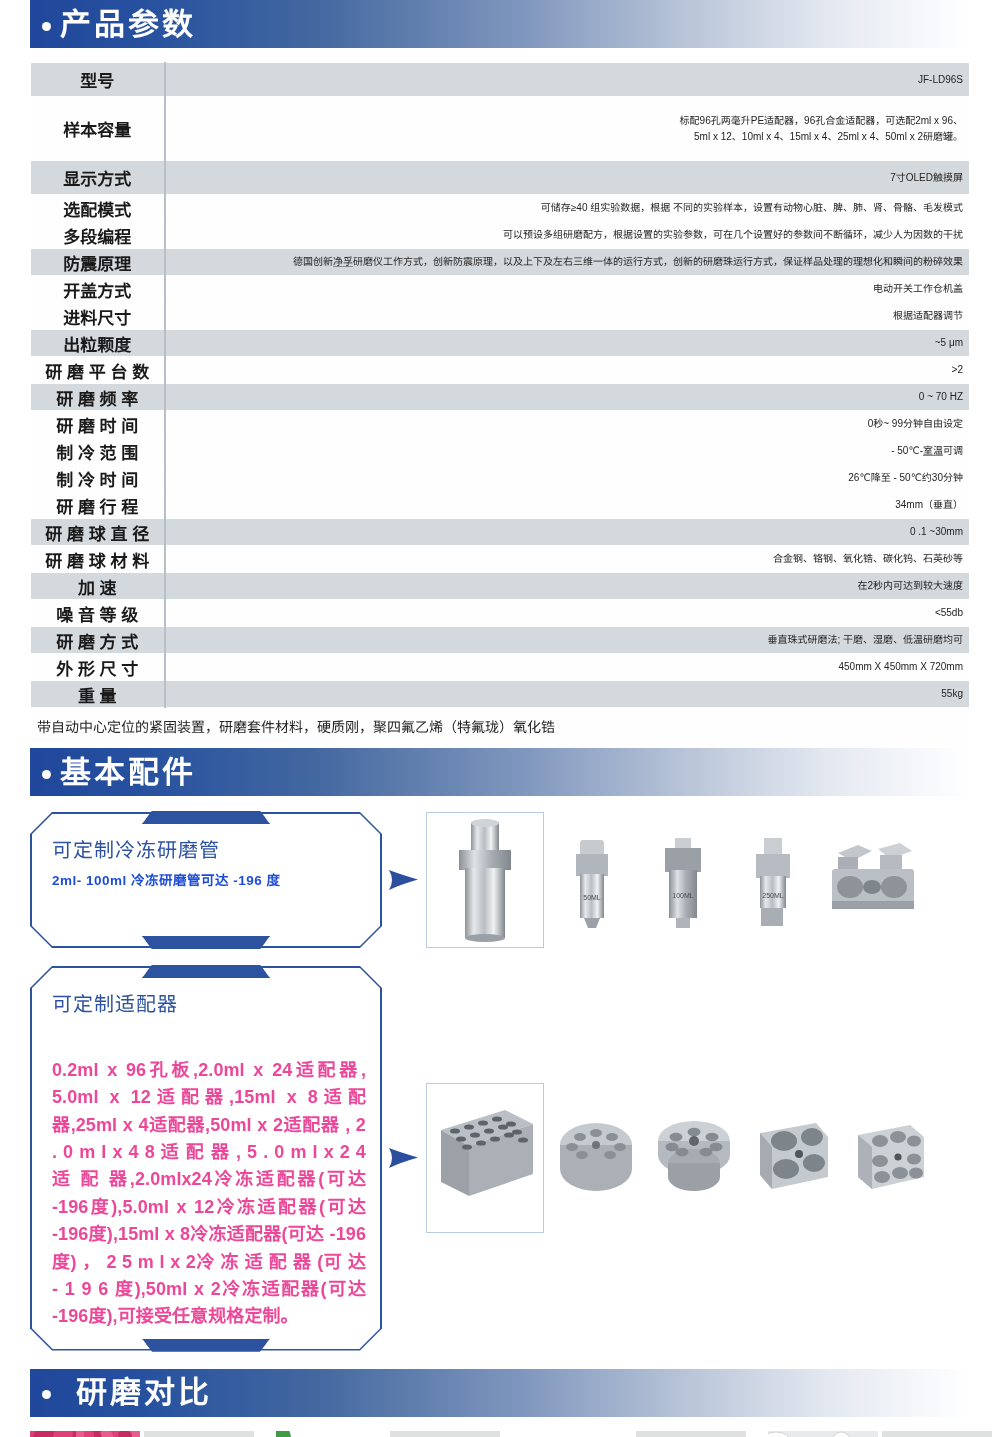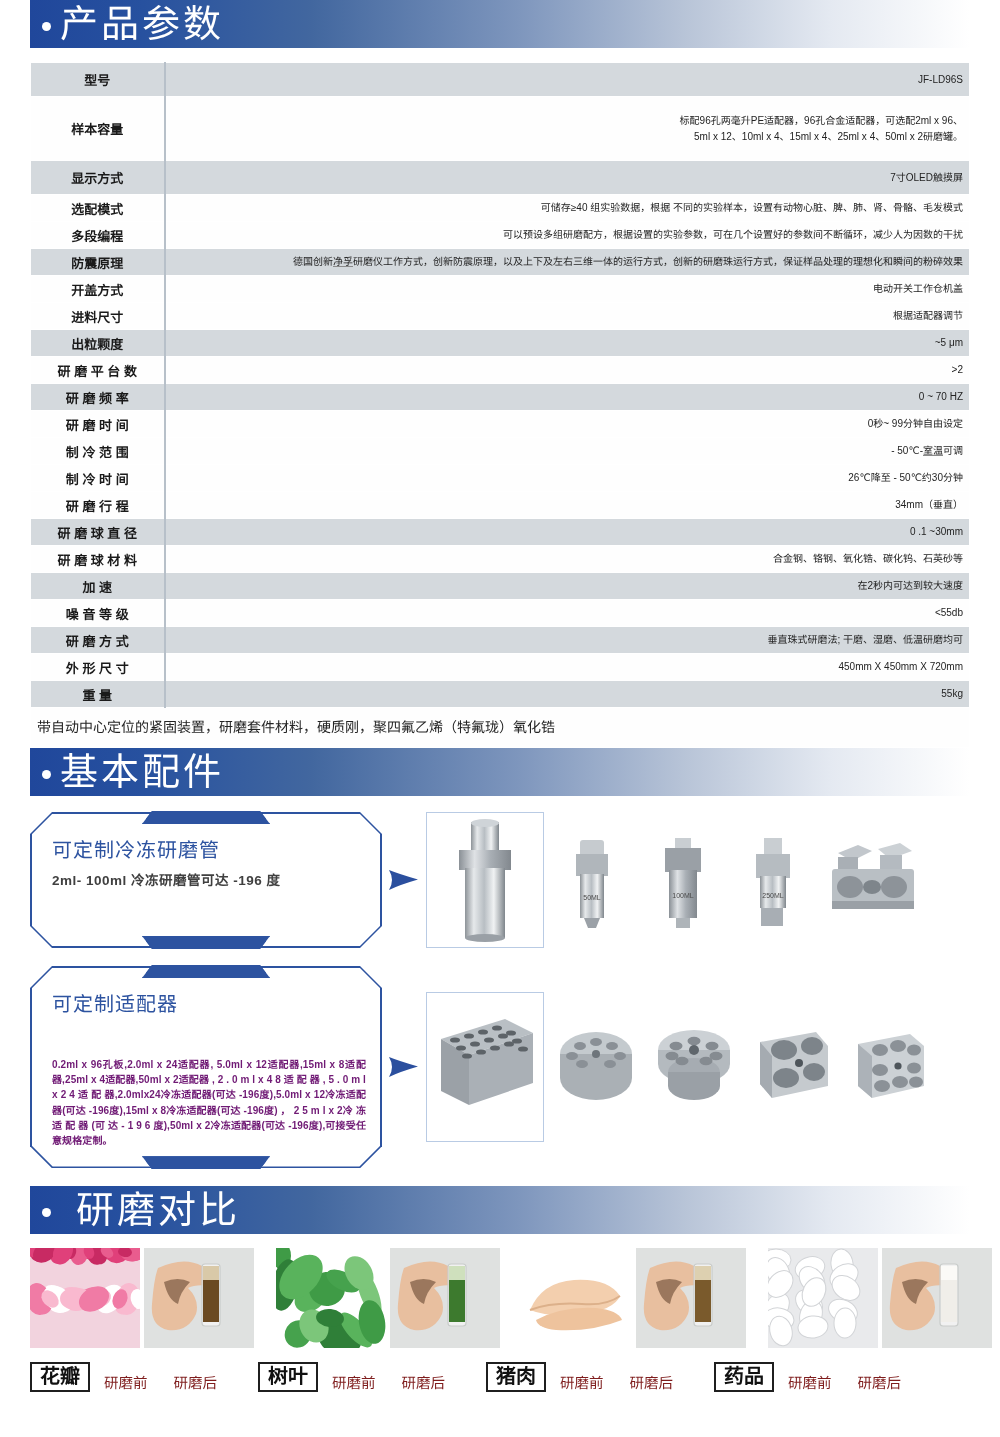--- a/index.html
+++ b/index.html
@@ -29,43 +29,43 @@
   .banner-dot {
     width: 9px; height: 9px;
     border-radius: 50%;
     background: #ffffff;
     margin-right: 9px;
     flex: 0 0 auto;
     margin-top: 4px;
   }
   .banner-title {
     color: #ffffff;
-    font-size: 38px;
-    font-weight: 400;
+    font-size: 31px;
+    font-weight: 700;
     letter-spacing: 3px;
     line-height: 1;
   }
 
   
   .spec-table {
     margin: 14px 30px 0 30px;
     width: 940px;
     border-collapse: collapse;
     table-layout: fixed;
   }
   .spec-table td {
     border: 1px solid #ffffff;
     padding: 0 6px;
     vertical-align: middle;
   }
   .spec-table tr { border-bottom: 1px solid #c3ccd4; }
   .spec-table .c-label {
     width: 134px;
     text-align: center;
-    font-size: 13px;
+    font-size: 17px;
     font-weight: 700;
     color: #1a1a1a;
     border-right: 2px solid #b7c0c9;
   }
   .spec-table .c-value {
     text-align: right;
     font-size: 10px;
     color: #232323;
     line-height: 1.55;
   }
@@ -147,27 +147,27 @@
   .card-inner { position: relative; z-index: 2; }
   .card-title {
     color: #2d53a0;
     font-size: 20px;
     font-weight: 500;
     letter-spacing: 1px;
     margin-bottom: 6px;
   }
   .card-sub {
     font-size: 13.5px;
-    color: #404040;
+    color: #1d4ed8;
     font-weight: 600;
     letter-spacing: 0.5px;
   }
   .card-body {
-    font-size: 10px;
-    color: #701a75;
+    font-size: 18px;
+    color: #ec4899;
     line-height: 1.52;
     font-weight: 600;
     text-align: justify;
     letter-spacing: 0.1px;
     margin-top: 40px;
   }
 
   .acc-arrow {
     flex: 0 0 44px;
     display: flex;

